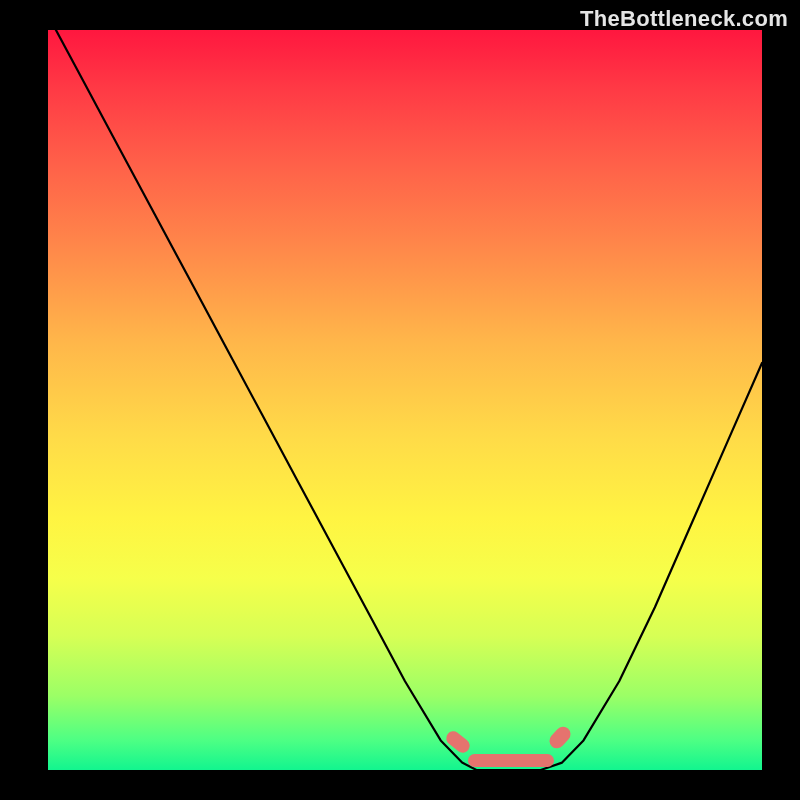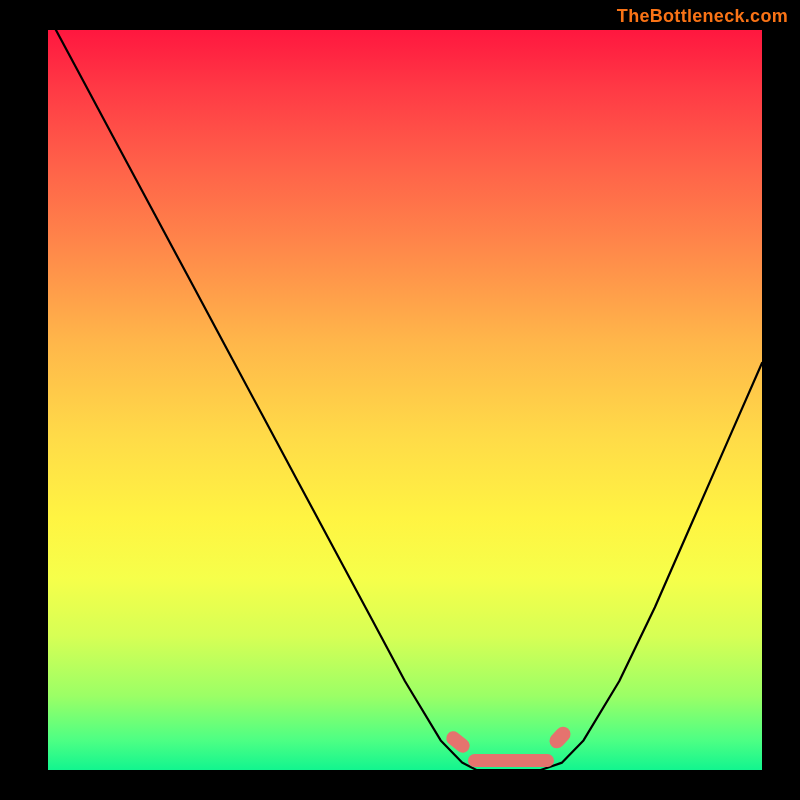--- a/index.html
+++ b/index.html
@@ -14,22 +14,22 @@
   .frame {
     position: relative;
     width: 800px;
     height: 800px;
     background: #000;
   }
   .watermark {
     position: absolute;
     top: 6px;
     right: 12px;
-    color: #f97316;
-    font-size: 18px;
+    color: #e5e5e5;
+    font-size: 22px;
     font-weight: 600;
     letter-spacing: 0.3px;
     z-index: 5;
     margin-left: 12px;
   }
   .plot {
     position: absolute;
     left: 48px;
     top: 30px;
     width: 714px;

